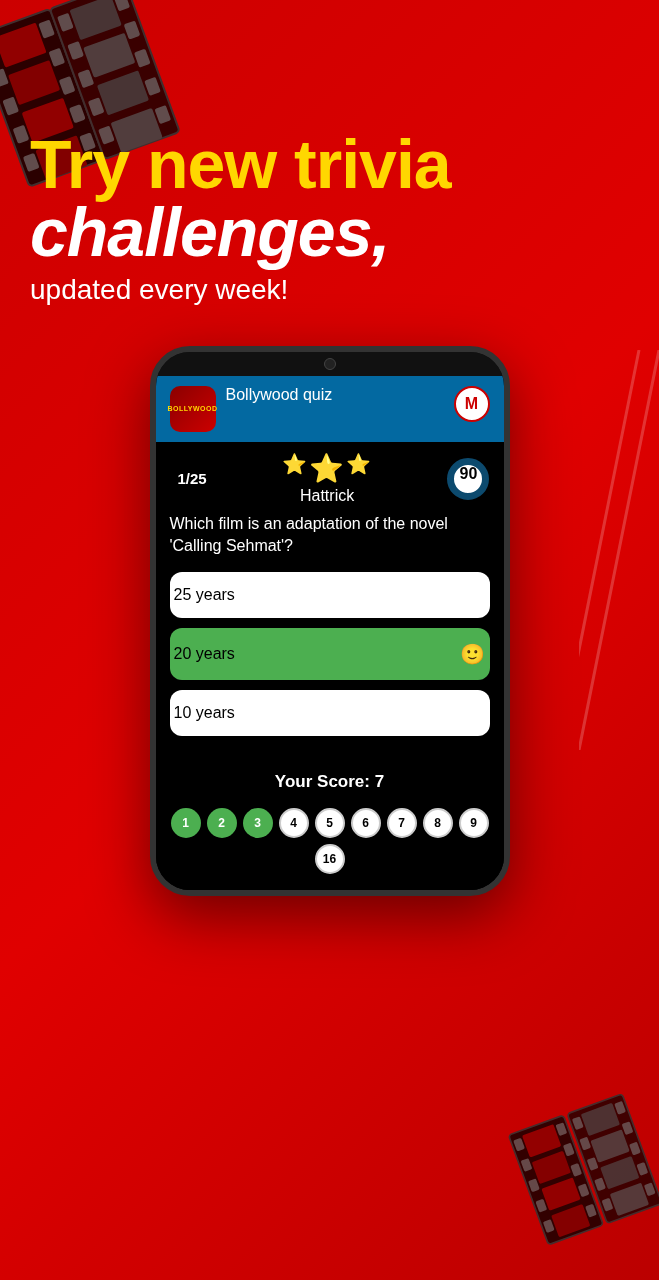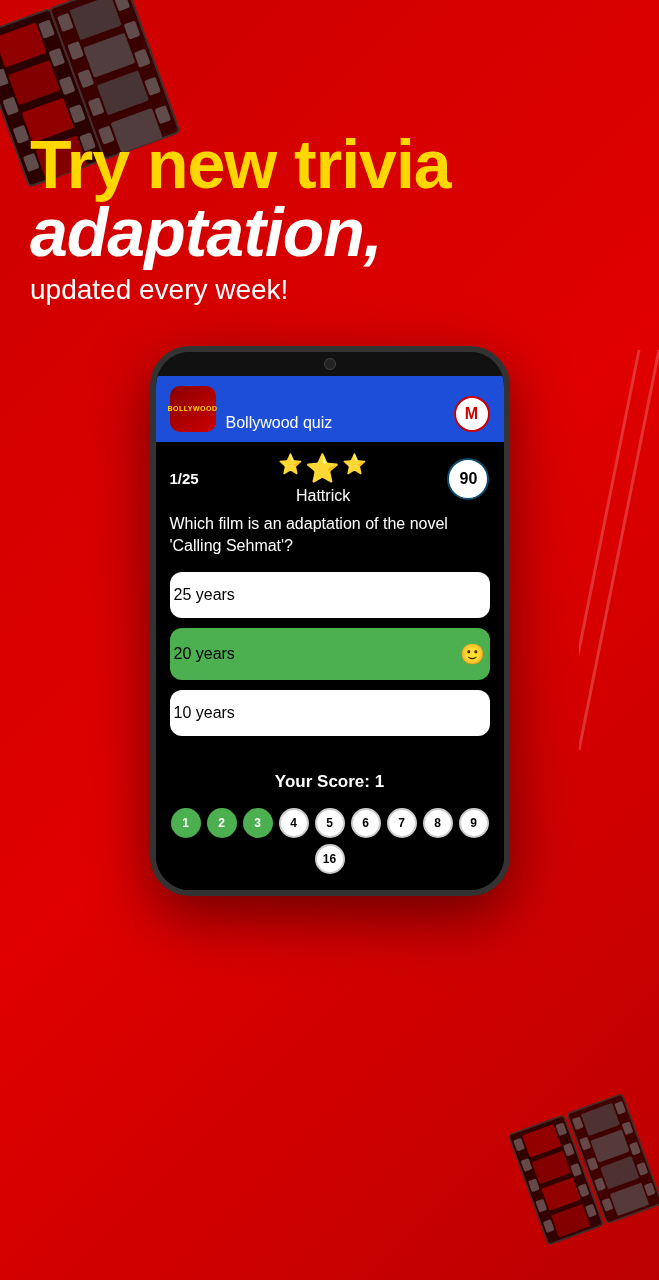--- a/index.html
+++ b/index.html
@@ -85,23 +85,23 @@
     }
 
     .phone-screen {
       background: #000;
       padding: 0;
     }
 
     
     .app-header {
       display: flex;
-      align-items: flex-end;
+      align-items: flex-start;
       padding: 10px 14px;
-      background: #1d4ed8;
+      background: #0369a1;
     }
 
     .app-icon {
       width: 46px;
       height: 46px;
       border-radius: 10px;
       background: linear-gradient(135deg, #8B0000, #cc0000);
       display: flex;
       align-items: center;
       justify-content: center;
@@ -140,20 +140,21 @@
     .quiz-area {
       padding: 10px 14px 16px;
       background: #000;
     }
 
     .quiz-meta {
       display: flex;
       align-items: center;
       justify-content: space-between;
       margin-bottom: 8px;
+      margin-left: 8px;
     }
 
     .question-count {
       color: #fff;
       font-size: 15px;
       font-weight: 600;
     }
 
     .stars-section {
       display: flex;
@@ -172,23 +173,22 @@
       font-size: 16px;
       font-weight: 500;
       margin-top: 2px;
     }
 
     .timer-circle {
       width: 42px;
       height: 42px;
       border-radius: 50%;
       background: #fff;
-      border: 2px solid #0c4a6e;
-      display: flex;
-      align-items: center;
+      border: 7px solid #0c4a6e;
+      display: flex;
       justify-content: center;
       font-size: 16px;
       font-weight: 700;
       color: #000;
     }
 
     .question-text {
       color: #fff;
       font-size: 16px;
       font-weight: 400;
@@ -354,21 +354,21 @@
   <rect x="100" y="118" width="40" height="28" rx="2" fill="#444"></rect>
 </svg>
 
 <svg class="deco-lines" viewBox="0 0 80 400">
   <line x1="80" y1="0" x2="0" y2="400" stroke="#fff" stroke-width="3"></line>
   <line x1="60" y1="0" x2="-20" y2="400" stroke="#fff" stroke-width="3"></line>
 </svg>
 
 <div class="headline-area">
   <div class="headline-line1">Try new trivia</div>
-  <div class="headline-line2">adaptation,</div>
+  <div class="headline-line2">challenges,</div>
   <div class="subheadline">updated every week!</div>
 </div>
 
 <div class="phone-container">
   <div class="phone-mockup">
 
     <div class="phone-notch-area">
       <div class="phone-notch"></div>
     </div>
 
@@ -416,21 +416,21 @@
         </div>
 
         <div class="answer-option default">
           <span>10 years</span>
           <span></span>
         </div>
 
       </div>
 
       <div class="score-area">
-        <div class="score-label">Your Score: 1</div>
+        <div class="score-label">Your Score: 7</div>
       </div>
 
       <div class="progress-area" id="progress-dots">
           <div class="progress-dot dot-green">1</div>
           <div class="progress-dot dot-green">2</div>
           <div class="progress-dot dot-green">3</div>
           <div class="progress-dot dot-white">4</div>
           <div class="progress-dot dot-white">5</div>
           <div class="progress-dot dot-white">6</div>
           <div class="progress-dot dot-white">7</div>

